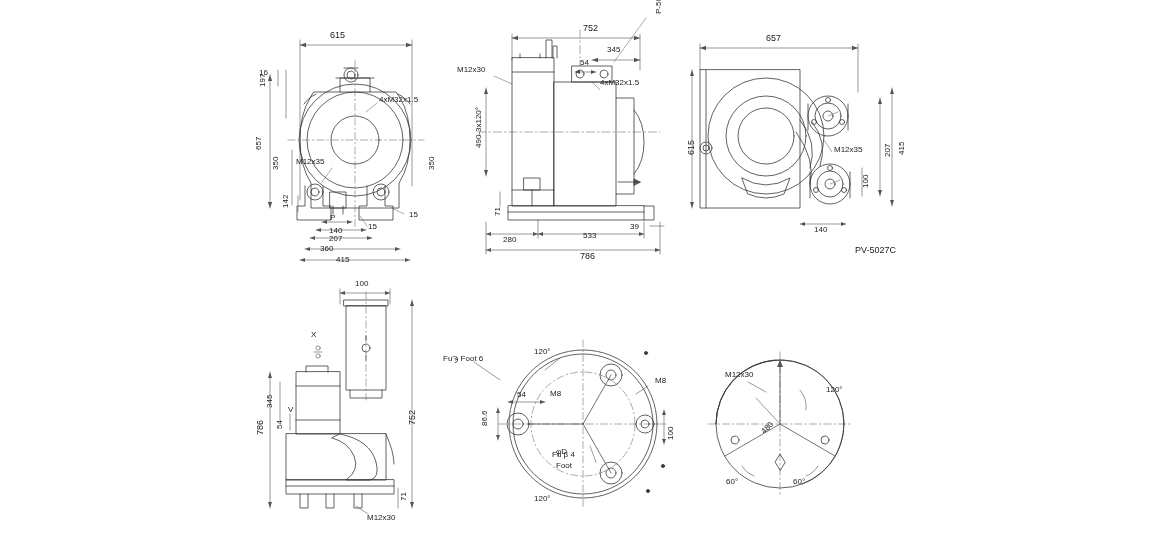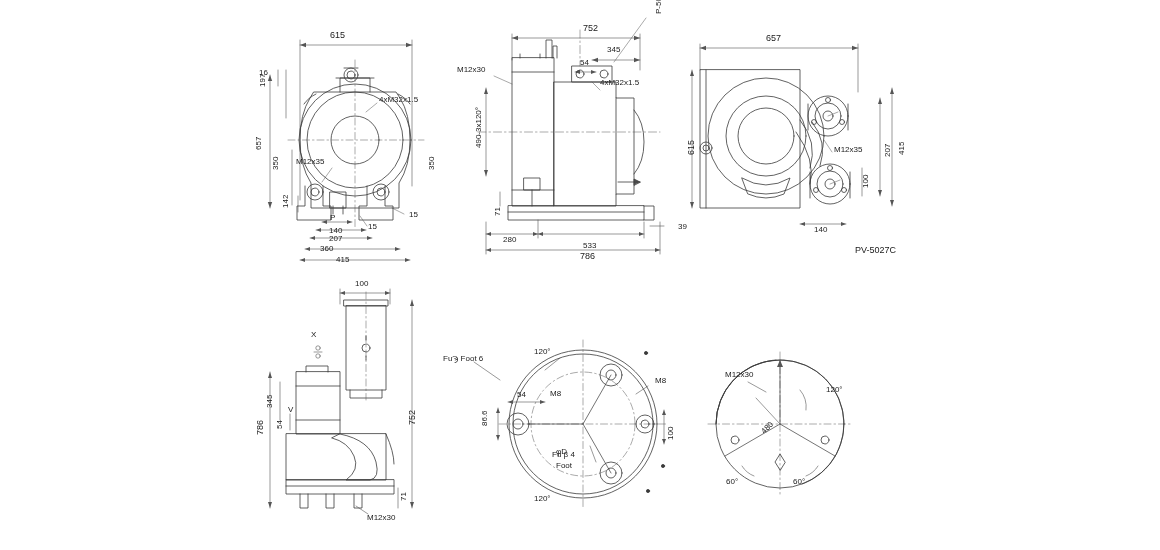--- a/index.html
+++ b/index.html
@@ -349,22 +349,22 @@
 
 <div class="lbl" style="left:583px;top:24px;">752</div>
 <div class="lbl sm" style="left:607px;top:46px;">345</div>
 <div class="lbl sm" style="left:580px;top:59px;">54</div>
 <div class="lbl sm" style="left:655px;top:14px;transform:rotate(-90deg);transform-origin:left top;">P-5070b</div>
 <div class="lbl sm" style="left:457px;top:66px;">M12x30</div>
 <div class="lbl sm" style="left:600px;top:79px;">4xM32x1.5</div>
 <div class="lbl sm" style="left:475px;top:148px;transform:rotate(-90deg);transform-origin:left top;">490-3x120°</div>
 <div class="lbl sm" style="left:494px;top:216px;transform:rotate(-90deg);transform-origin:left top;">71</div>
 <div class="lbl sm" style="left:503px;top:236px;">280</div>
-<div class="lbl sm" style="left:583px;top:242px;">533</div>
-<div class="lbl sm" style="left:678px;top:223px;">39</div>
+<div class="lbl sm" style="left:583px;top:232px;">533</div>
+<div class="lbl sm" style="left:630px;top:223px;">39</div>
 <div class="lbl" style="left:580px;top:252px;">786</div>
 
 <div class="lbl" style="left:766px;top:34px;">657</div>
 <div class="lbl" style="left:687px;top:155px;transform:rotate(-90deg);transform-origin:left top;">615</div>
 <div class="lbl sm" style="left:834px;top:146px;">M12x35</div>
 <div class="lbl sm" style="left:884px;top:157px;transform:rotate(-90deg);transform-origin:left top;">207</div>
 <div class="lbl sm" style="left:898px;top:155px;transform:rotate(-90deg);transform-origin:left top;">415</div>
 <div class="lbl sm" style="left:862px;top:188px;transform:rotate(-90deg);transform-origin:left top;">100</div>
 <div class="lbl sm" style="left:814px;top:226px;">140</div>
 <div class="lbl" style="left:855px;top:214px;margin-top:32px;">PV-5027C</div>

